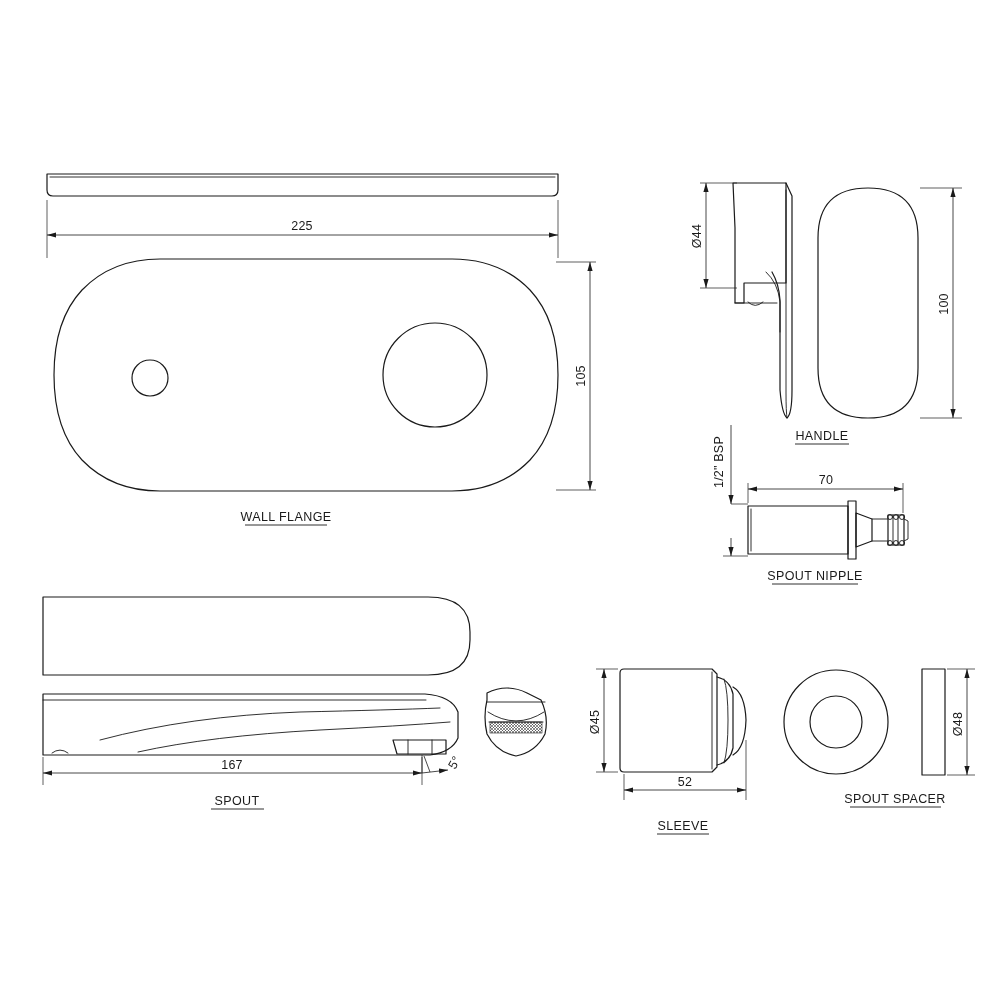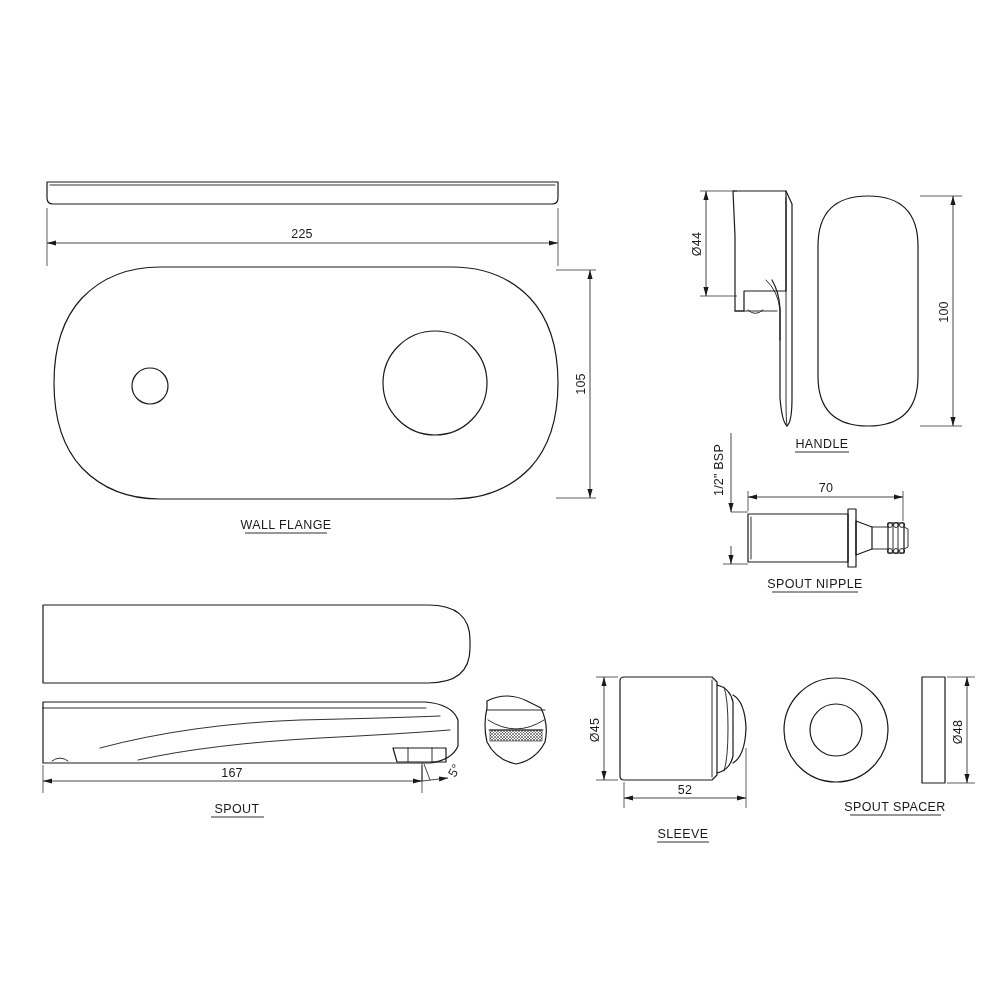--- a/index.html
+++ b/index.html
@@ -15,21 +15,20 @@
     color: #1a1a1a;
     overflow: hidden;
     position: relative;
   }
   #sheet {
     position: absolute;
     left: 0;
     top: 0;
     width: 1000px;
     height: 977px;
-    margin-top: 8px;
   }
   svg#drawing {
     display: block;
     width: 1000px;
     height: 1000px;
     background: #ffffff;
   }
   .outline {
     fill: none;
     stroke: #1a1a1a;

